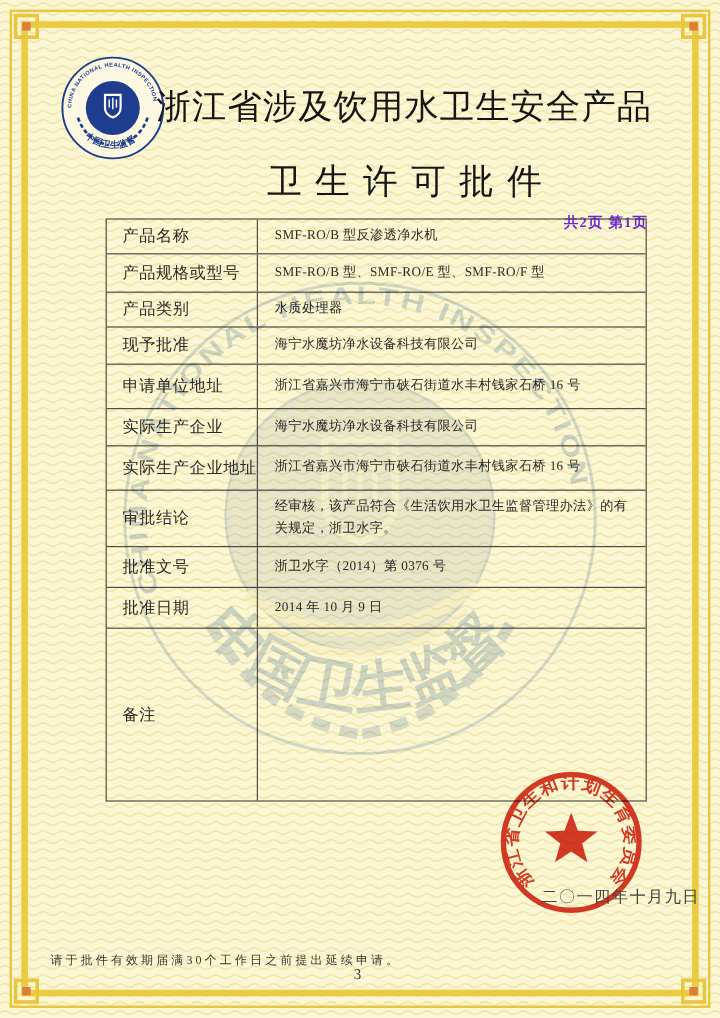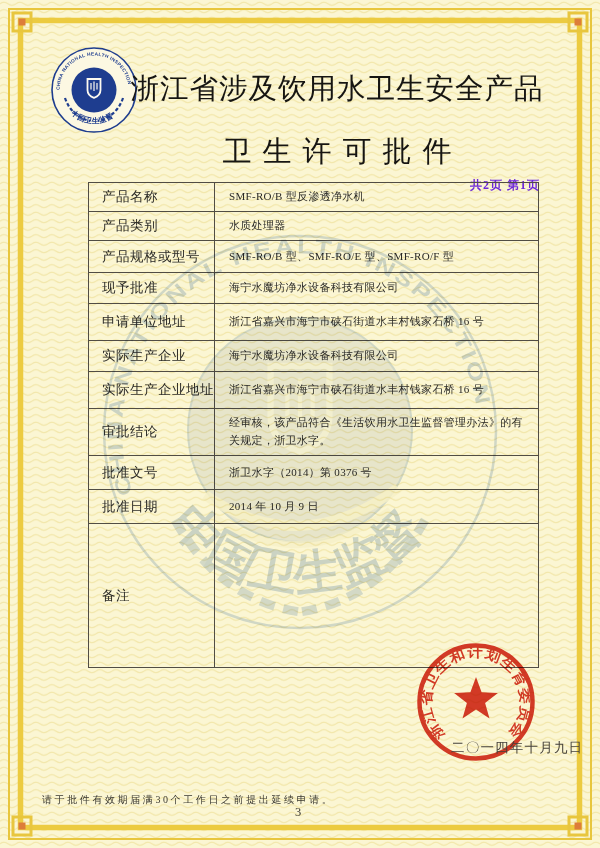--- a/index.html
+++ b/index.html
@@ -120,27 +120,27 @@
     <div class="l2">卫生许可批件</div>
   </div>
 
   <div class="abs pageind">共2页 第1页</div>
 
   <div class="abs table">
     <div class="trow h0">
       <div class="tlabel">产品名称</div>
       <div class="tvalue">SMF-RO/B 型反渗透净水机</div>
     </div>
+    <div class="trow h2">
+      <div class="tlabel">产品规格或型号</div>
+      <div class="tvalue">SMF-RO/B 型、SMF-RO/E 型、SMF-RO/F 型</div>
+    </div>
     <div class="trow h1">
       <div class="tlabel">产品类别</div>
       <div class="tvalue">水质处理器</div>
-    </div>
-    <div class="trow h2">
-      <div class="tlabel">产品规格或型号</div>
-      <div class="tvalue">SMF-RO/B 型、SMF-RO/E 型、SMF-RO/F 型</div>
     </div>
     <div class="trow h3">
       <div class="tlabel">现予批准</div>
       <div class="tvalue">海宁水魔坊净水设备科技有限公司</div>
     </div>
     <div class="trow h4">
       <div class="tlabel">申请单位地址</div>
       <div class="tvalue">浙江省嘉兴市海宁市硖石街道水丰村钱家石桥 16 号</div>
     </div>
     <div class="trow h5">

